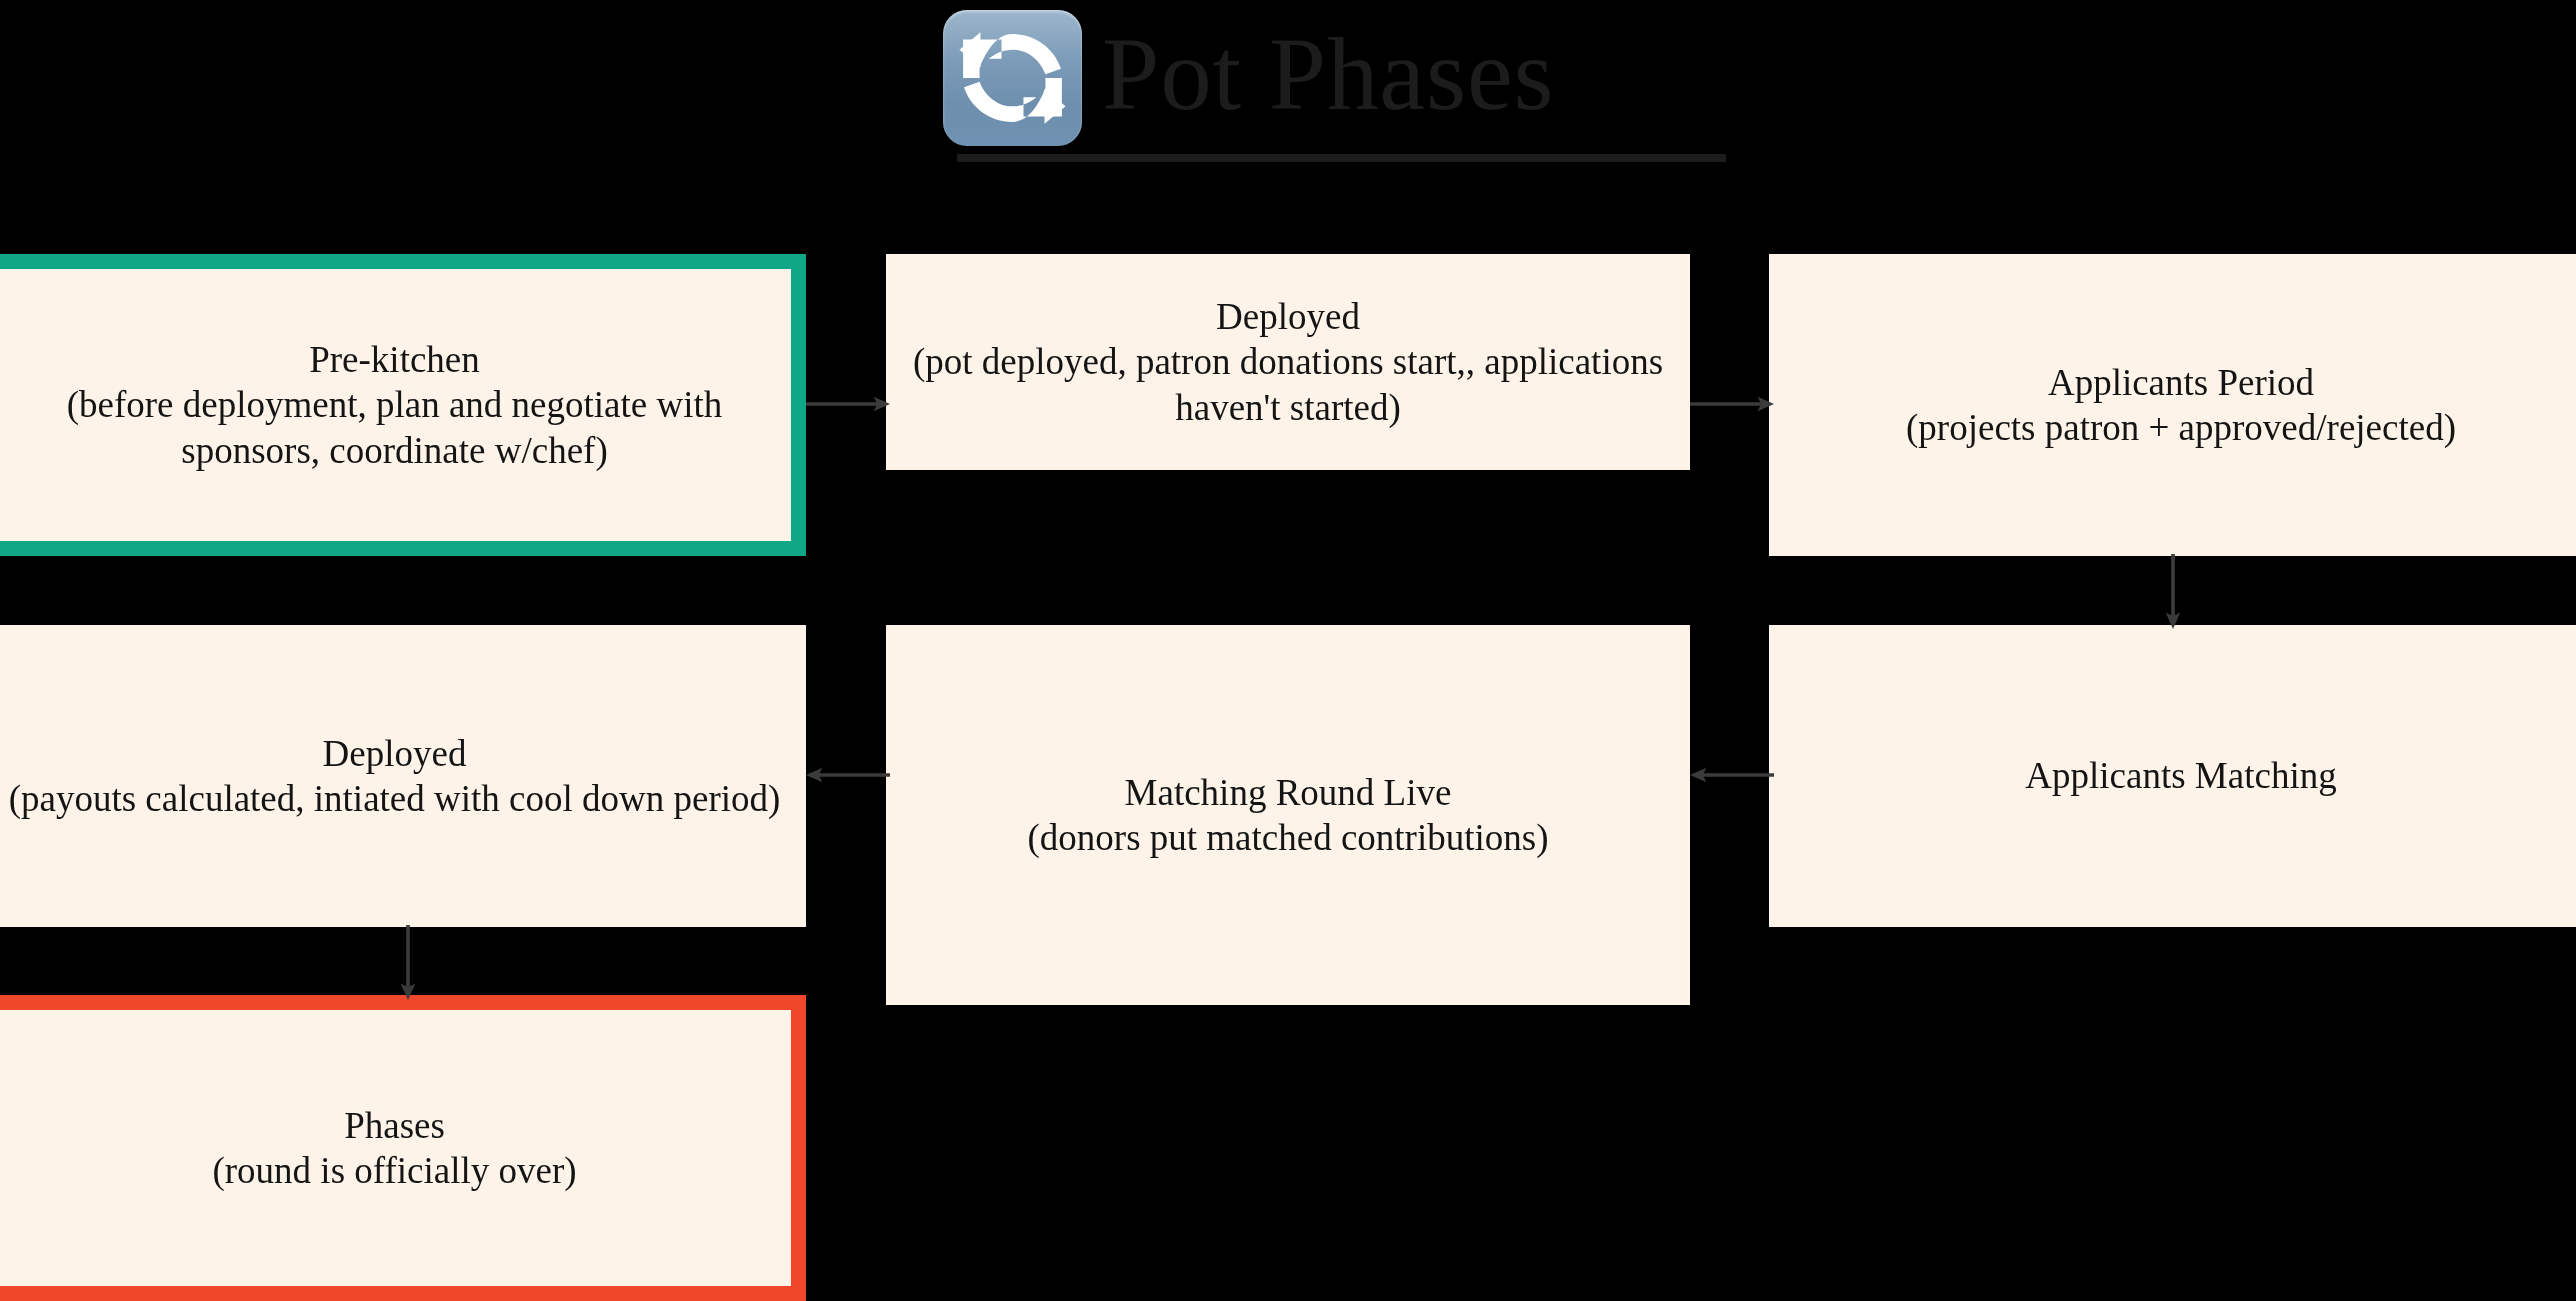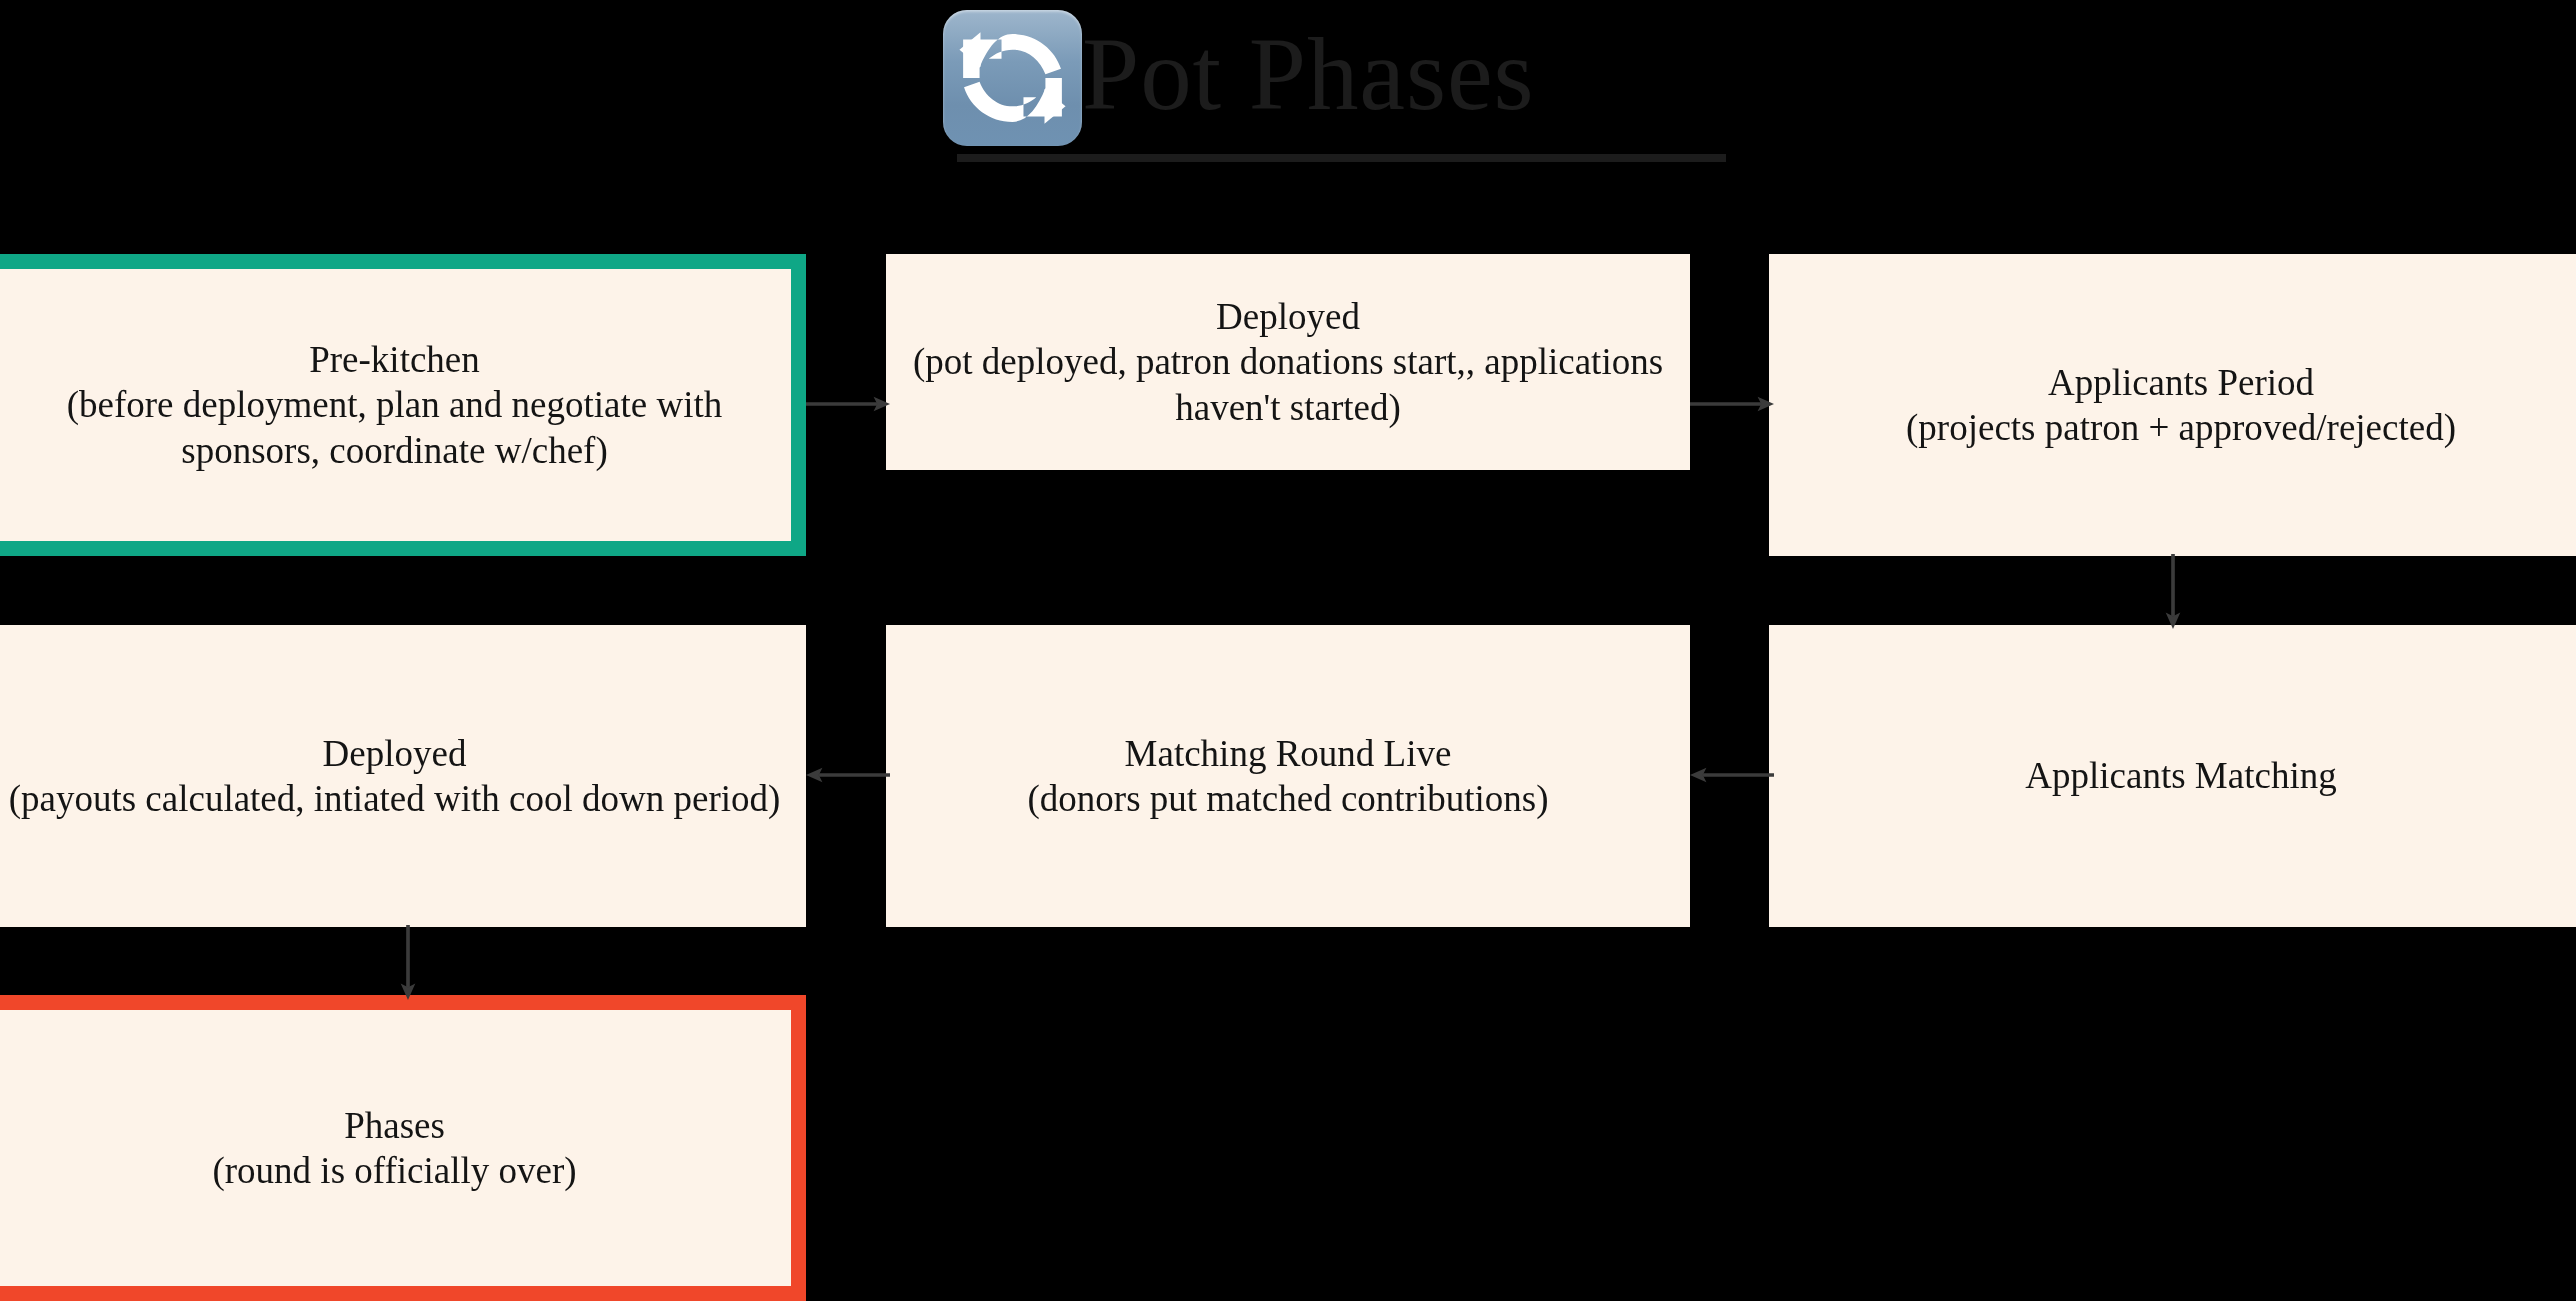--- a/index.html
+++ b/index.html
@@ -22,20 +22,21 @@
     top: 9.2px;
     width: 806px;
     height: 156px;
     display: flex;
     align-items: flex-start;
     justify-content: flex-start;
   }
   #title-row {
     display: flex;
     align-items: center;
+    gap: 20px;
     height: 137px;
   }
   .sync-icon {
     width: 139px;
     height: 136px;
     border-radius: 24px;
     background: linear-gradient(180deg, #9eb6cc 0%, #7b9bb8 38%, #6e8fae 70%, #6f92b2 100%);
     box-shadow: inset 0 1.8px 2.7px rgba(255,255,255,0.45);
     display: block;
     flex: 0 0 auto;
@@ -90,21 +91,21 @@
     border: 15.6px solid #F0472A;
     background: #FDF3E9;
   }
 
   
   #node-pre-kitchen      { left: -16.5px;  top: 254px;  width: 822px;  height: 302px; }
   #node-deployed         { left: 886px;  top: 254px;  width: 804px;  height: 216px; }
   #node-application      { left: 1769px; top: 254px;  width: 824px;  height: 302px; }
 
   #node-payouts          { left: -16.5px;  top: 625px;  width: 822px;  height: 302px; }
-  #node-matching         { left: 886px;  top: 625px;  width: 804px;  height: 302px; }
+  #node-matching         { left: 886px;  top: 625px;  width: 804px;  height: 380px; }
   #node-applicants       { left: 1769px; top: 625px;  width: 824px;  height: 302px; }
 
   #node-closed           { left: -16.5px;  top: 995px; width: 822px;  height: 306px; }
 
   
   .arrow {
     position: absolute;
   }
   .arrow svg { display: block; }
 </style>

